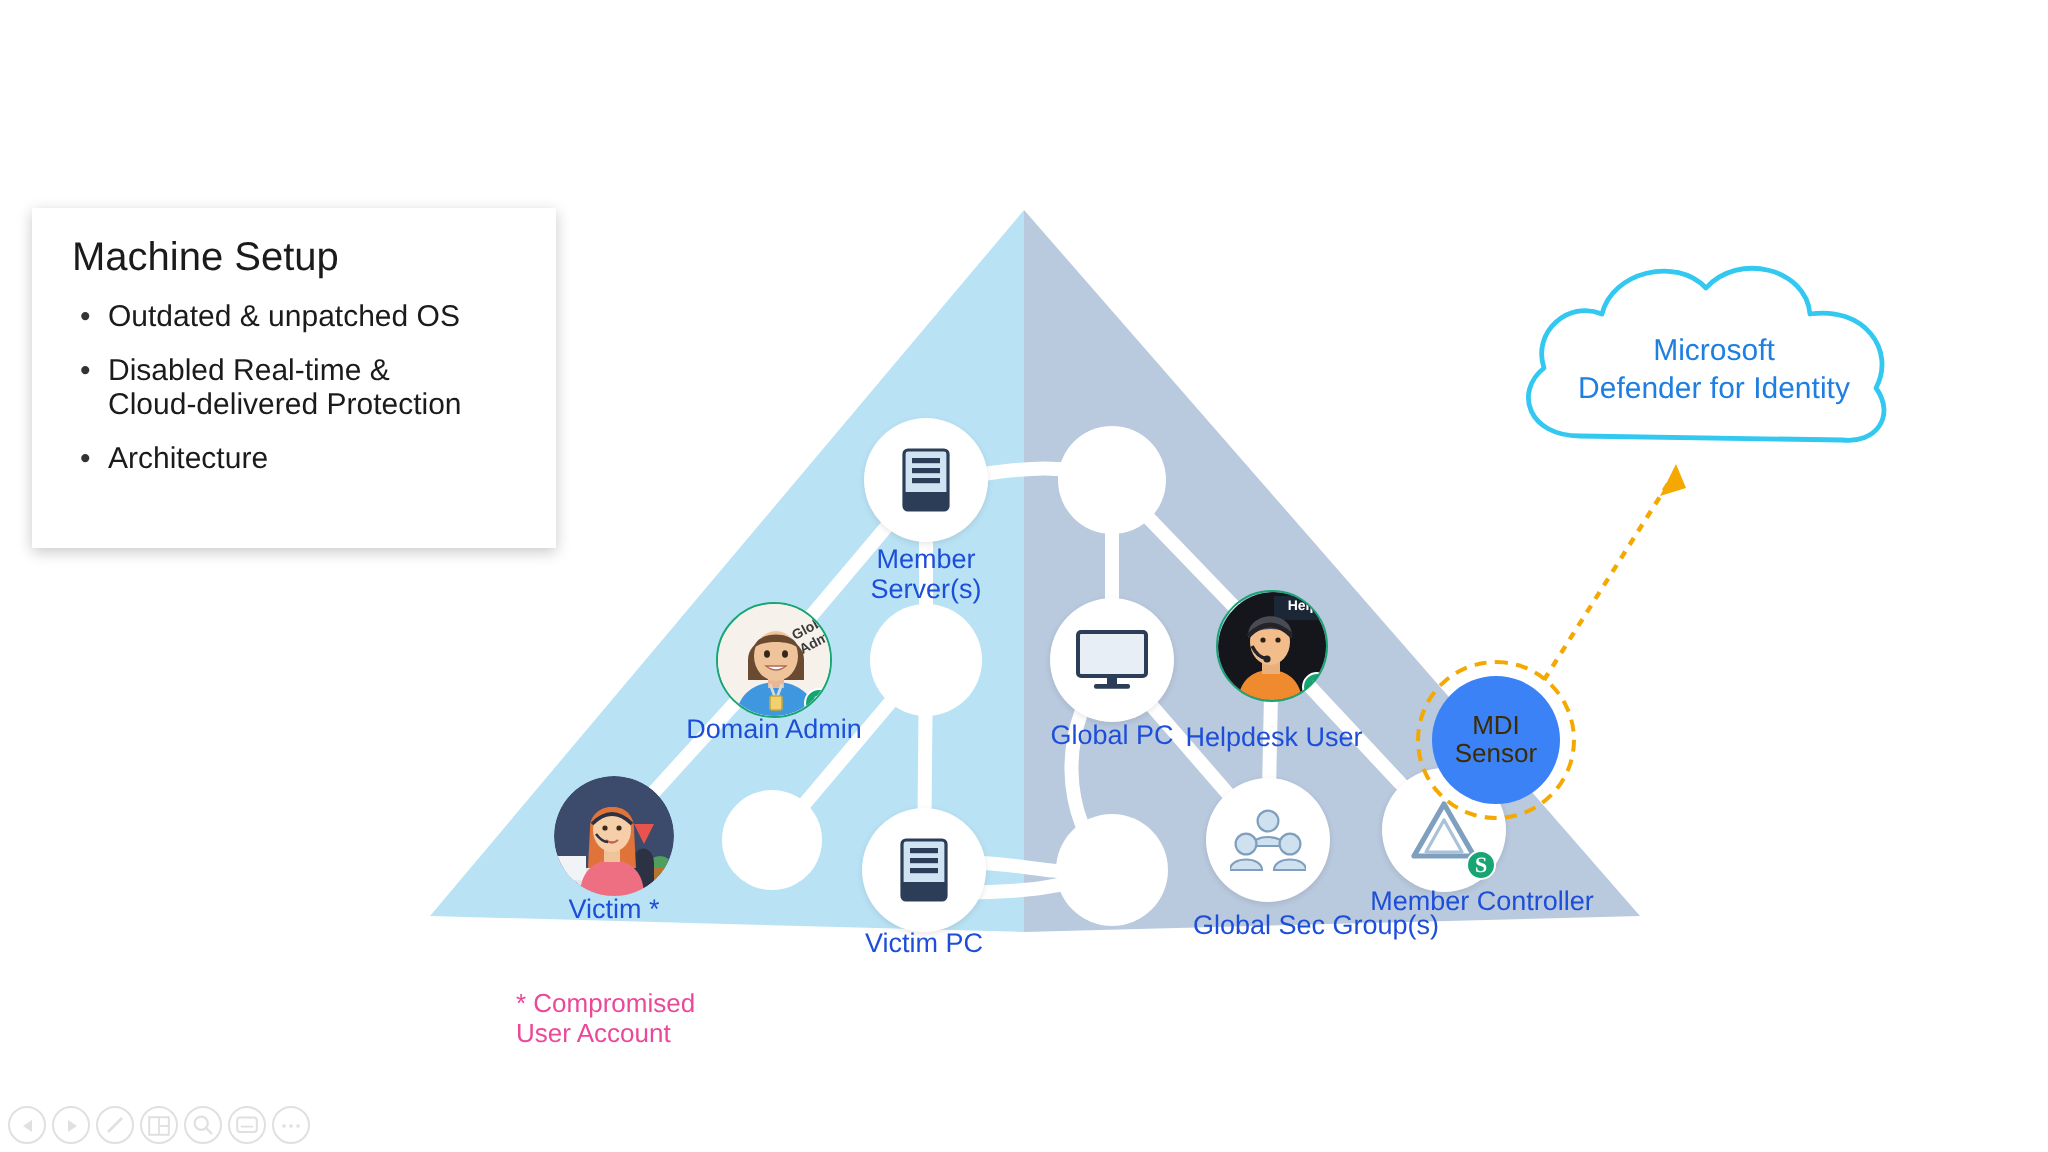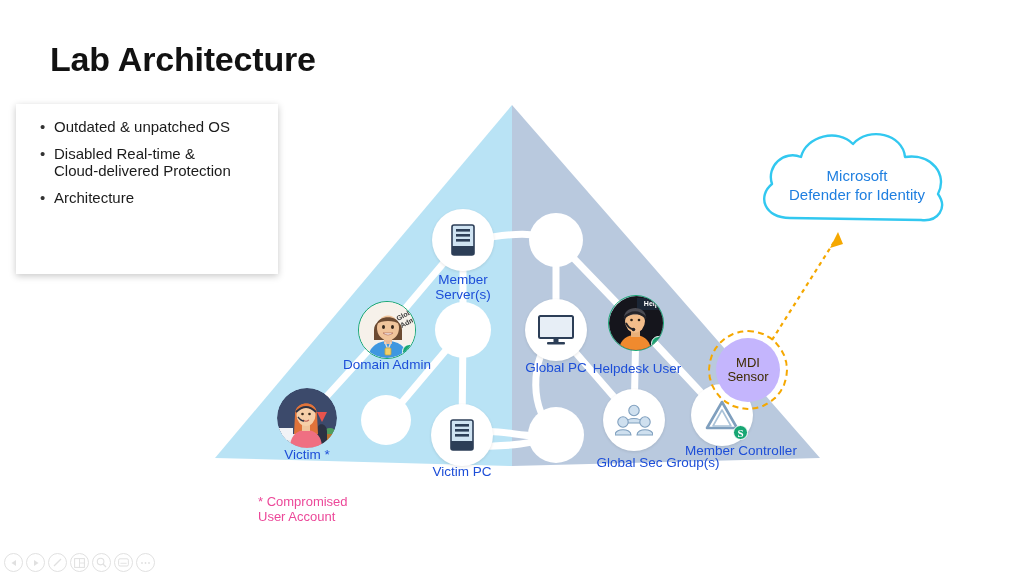--- a/index.html
+++ b/index.html
@@ -108,21 +108,21 @@
     display: flex; align-items: center; justify-content: center;
     border: 1.5px solid #ffffff;
     z-index: 6;
   }
 
   
   #mdi-sensor {
     position: absolute;
     width: 64px; height: 64px;
     border-radius: 50%;
-    background: #c4b5fd;
+    background: #3b82f6;
     display: flex; align-items: center; justify-content: center;
     text-align: center;
     color: #3d2a00;
     font-size: 13px;
     line-height: 14px;
     white-space: pre-line;
     z-index: 7;
   }
   #mdi-sensor-ring {
     position: absolute;
@@ -171,23 +171,23 @@
     border: 1.2px solid #9a9a9a;
     display: flex; align-items: center; justify-content: center;
     background: transparent;
   }
 </style>
 </head>
 <body>
 
 <div id="slide">
 
-  <div id="slide-title">Lab Architecture</div>
 
   <div id="machine-setup-box">
+    <div id="machine-setup-heading">Machine Setup</div>
 
     <div class="bullet-row">
       <span class="bullet-dot">•</span>
       <span class="bullet-text">Outdated &amp; unpatched OS</span>
     </div>
     <div class="bullet-row">
       <span class="bullet-dot">•</span>
       <span class="bullet-text">Disabled Real-time &amp;
 Cloud-delivered Protection</span>
     </div>

